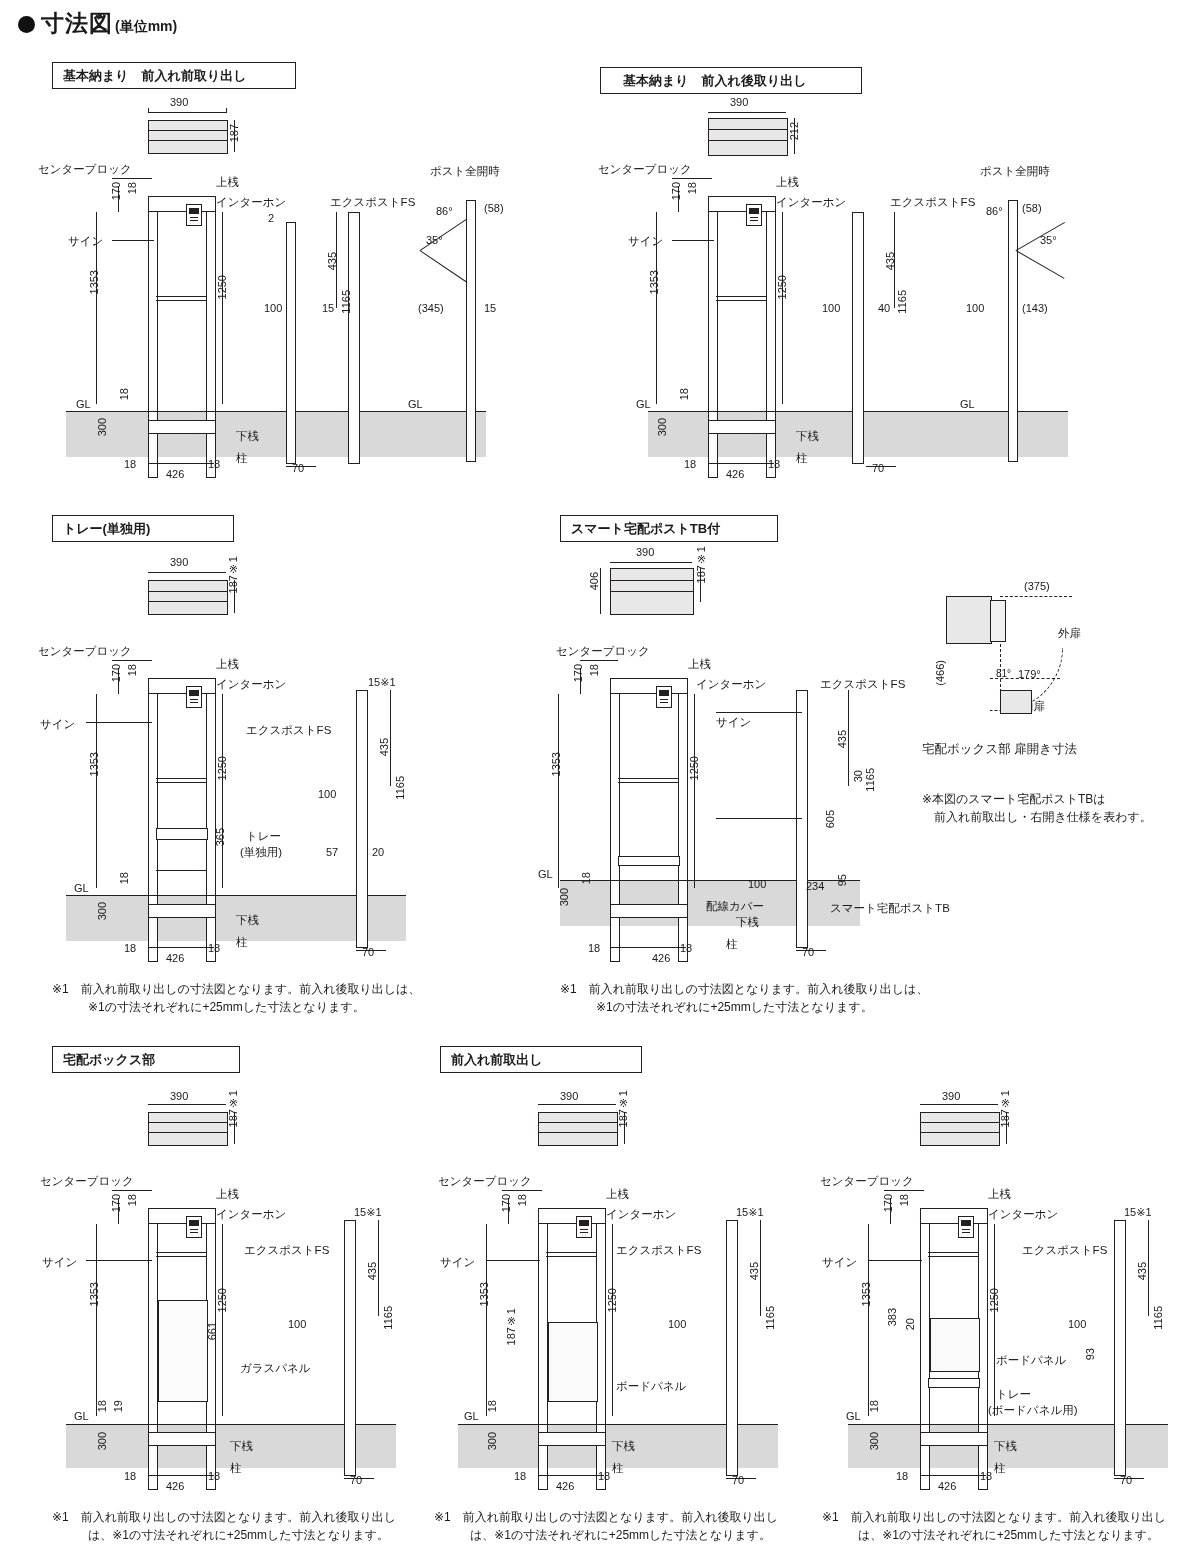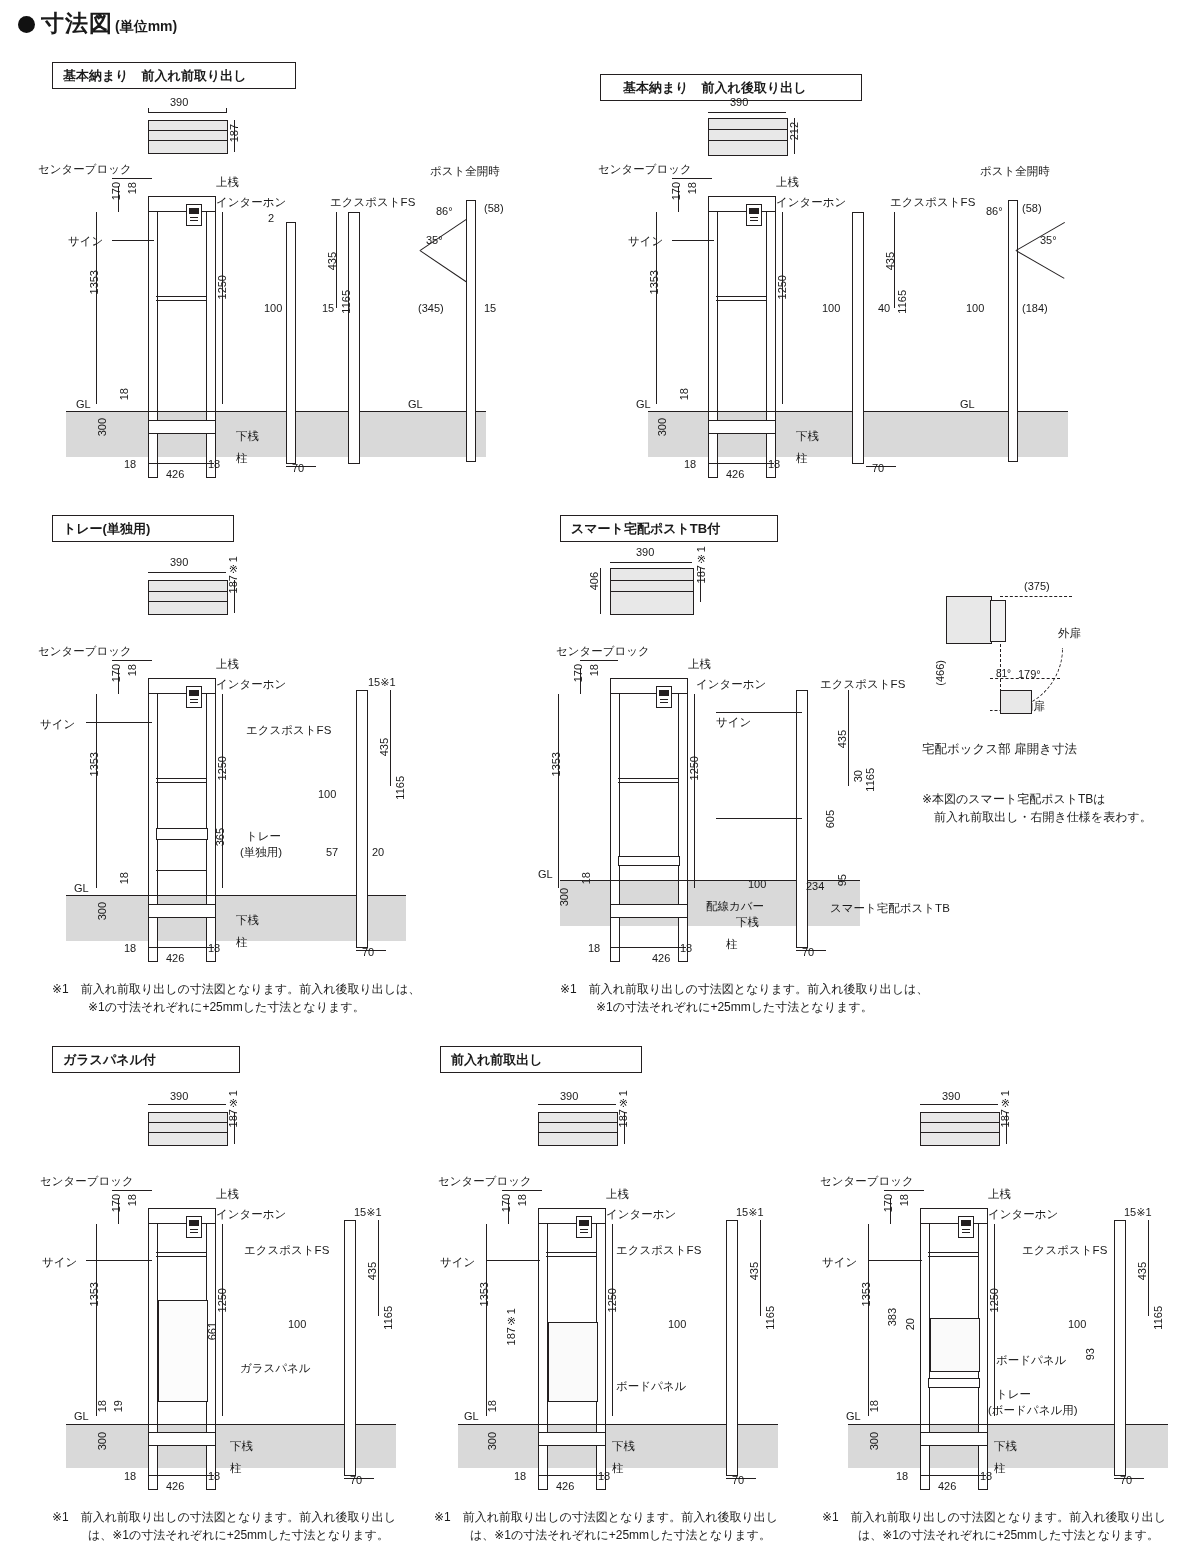--- a/index.html
+++ b/index.html
@@ -46,24 +46,24 @@
 
 <div class="page">
 
   <div class="title">
     <span class="dot"></span>
     <span class="t1">寸法図</span>
     <span class="t2">(単位mm)</span>
   </div>
 
   <div class="secbox" style="left:52px;top:62px;width:222px;">基本納まり　前入れ前取り出し</div>
-  <div class="secbox" style="left:600px;top:74px;width:228px;padding-left:22px;">基本納まり　前入れ後取り出し</div>
+  <div class="secbox" style="left:600px;top:67px;width:228px;padding-left:22px;">基本納まり　前入れ後取り出し</div>
   <div class="secbox" style="left:52px;top:515px;width:160px;">トレー(単独用)</div>
   <div class="secbox" style="left:560px;top:515px;width:196px;">スマート宅配ポストTB付</div>
-  <div class="secbox" style="left:52px;top:1046px;width:166px;">ガラスパネル付</div>
+  <div class="secbox" style="left:52px;top:1046px;width:166px;">宅配ボックス部</div>
   <div class="secbox" style="left:440px;top:1046px;width:180px;">前入れ前取出し</div>
 
   <div>
 
     <div class="ground" style="left:66px;top:411px;width:420px;height:46px;"></div>
 
     <div class="grey" style="left:148px;top:120px;width:78px;height:10px;"></div>
     <div class="grey" style="left:148px;top:130px;width:78px;height:10px;"></div>
     <div class="grey" style="left:148px;top:140px;width:78px;height:12px;"></div>
 
@@ -198,21 +198,21 @@
     <div class="ln h" style="left:866px;top:466px;width:30px;"></div>
     <div class="num" style="left:872px;top:462px;">70</div>
 
     <div class="post" style="left:1008px;top:200px;width:8px;height:260px;"></div>
     <div class="arrowline" style="left:1016px;top:250px;width:56px;transform:rotate(-30deg);"></div>
     <div class="arrowline" style="left:1016px;top:250px;width:56px;transform:rotate(30deg);"></div>
     <div class="num" style="left:986px;top:205px;">86°</div>
     <div class="num" style="left:1040px;top:234px;">35°</div>
     <div class="num" style="left:1022px;top:202px;">(58)</div>
     <div class="num" style="left:966px;top:302px;">100</div>
-    <div class="num" style="left:1022px;top:302px;">(184)</div>
+    <div class="num" style="left:1022px;top:302px;">(143)</div>
     <div class="lbl" style="left:960px;top:398px;font-size:11px;">GL</div>
   </div>
 
   <div>
     <div class="ground" style="left:66px;top:895px;width:340px;height:46px;"></div>
 
     <div class="grey" style="left:148px;top:580px;width:78px;height:11px;"></div>
     <div class="grey" style="left:148px;top:591px;width:78px;height:10px;"></div>
     <div class="grey" style="left:148px;top:601px;width:78px;height:12px;"></div>
     <div class="ln h" style="left:148px;top:572px;width:78px;"></div>

